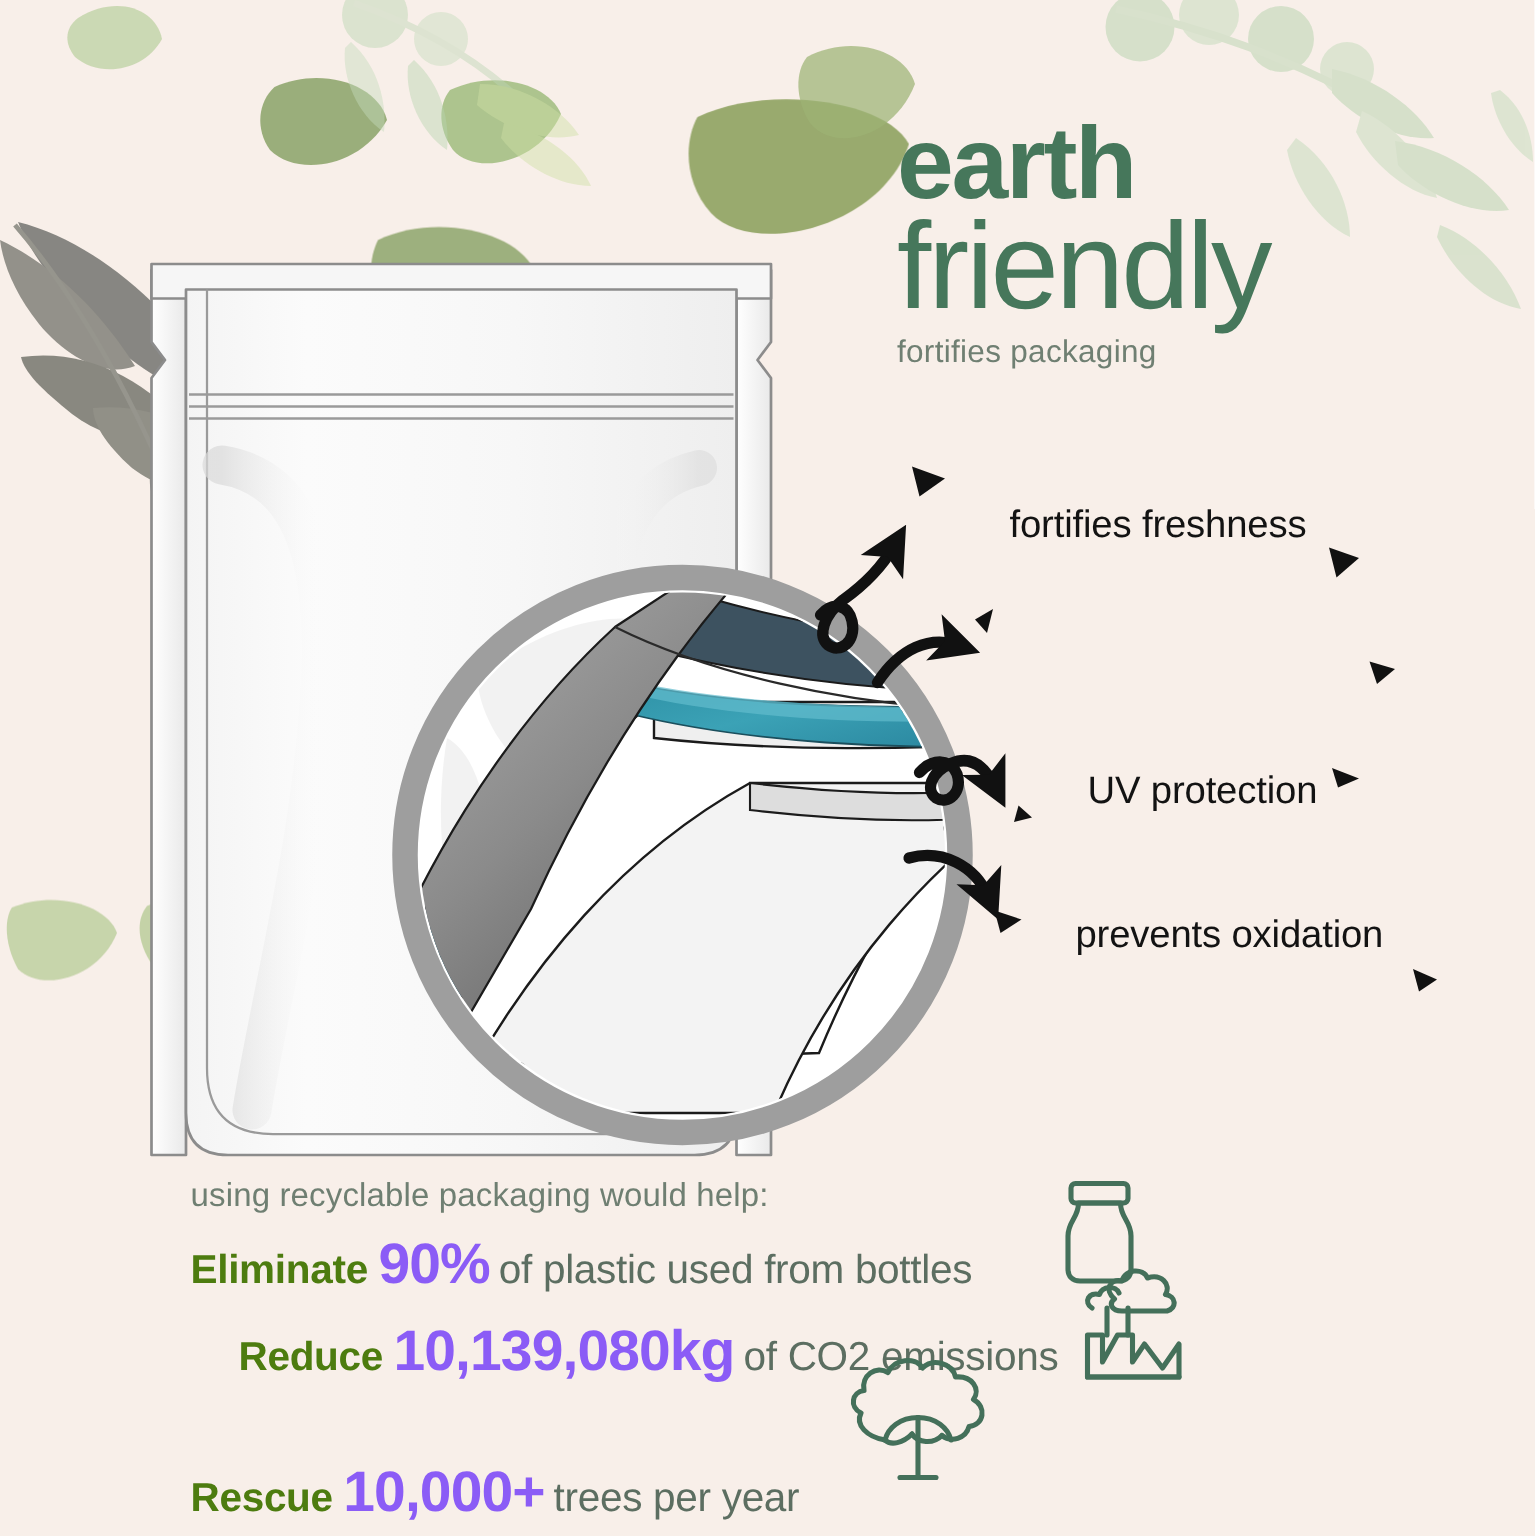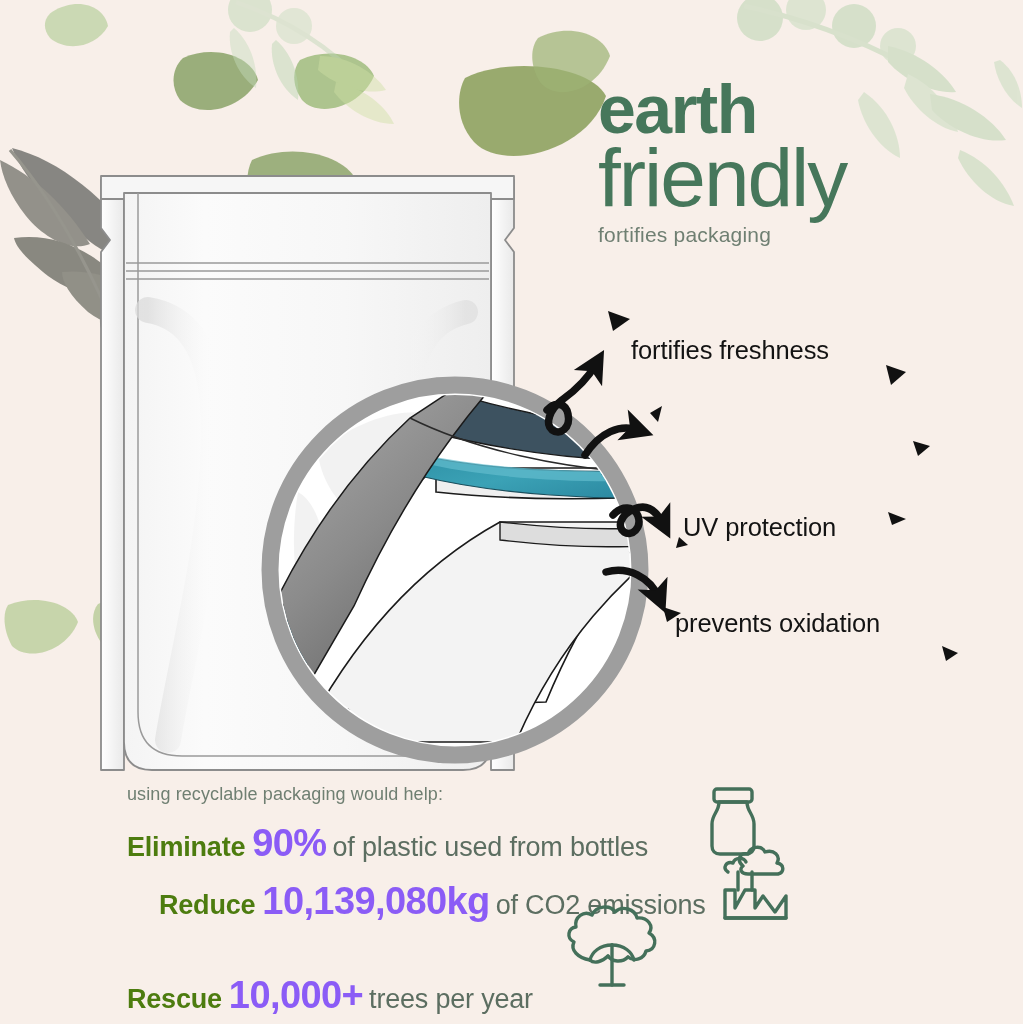--- a/index.html
+++ b/index.html
@@ -48,32 +48,33 @@
   }
 
   
   .feature-label{
     position:absolute;
     font-size:25.5px;
     font-weight:400;
     color:#131313;
     white-space:nowrap;
     letter-spacing:-0.1px;
+    margin-left:42px;
   }
   #feature-0{ left:631px; top:336px; }
   #feature-1{ left:664px; top:424px; }
   #feature-2{ left:683px; top:513px; }
   #feature-3{ left:675px; top:609px; }
 
   
   #stats-caption{
     position:absolute;
     left:127px;
     top:784px;
-    font-size:18px;
+    font-size:22px;
     color:#6f7f72;
     letter-spacing:0.1px;
   }
   .stat-row{
     position:absolute;
     white-space:nowrap;
     line-height:1;
   }
   #stat-0{ left:127px; top:824px; }
   #stat-1{ left:127px; top:882px;margin-left:32px; }

